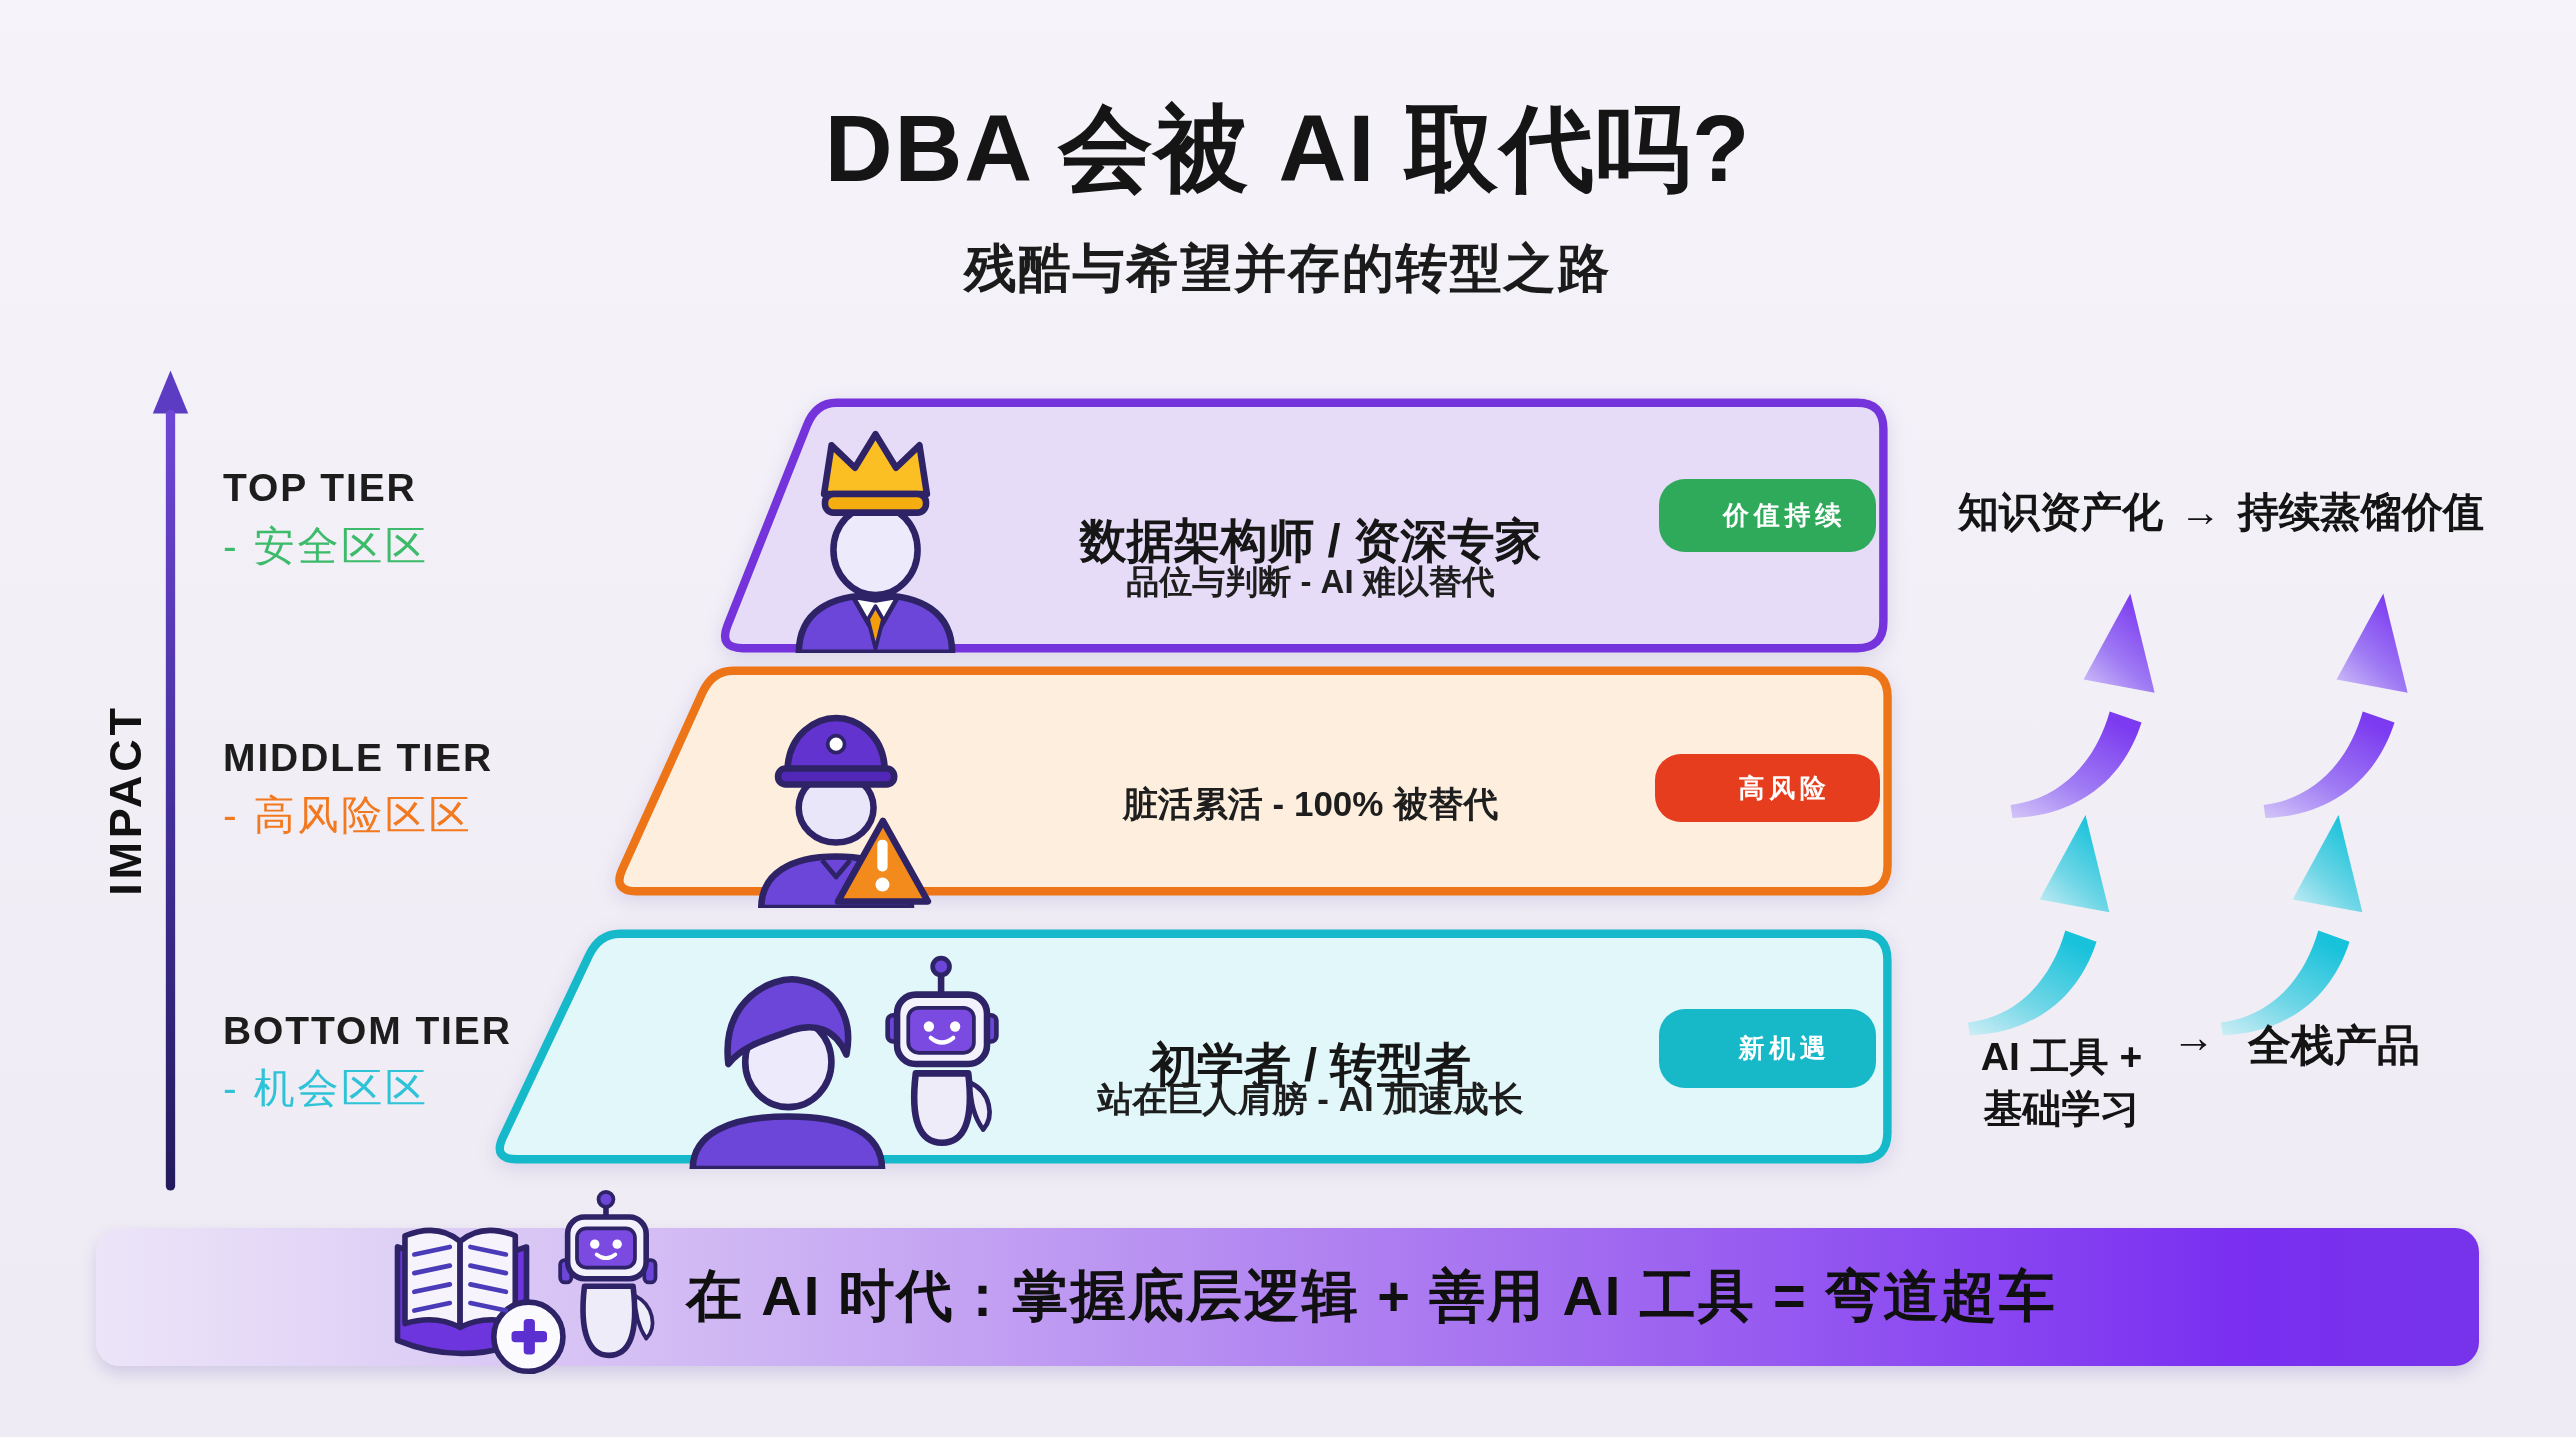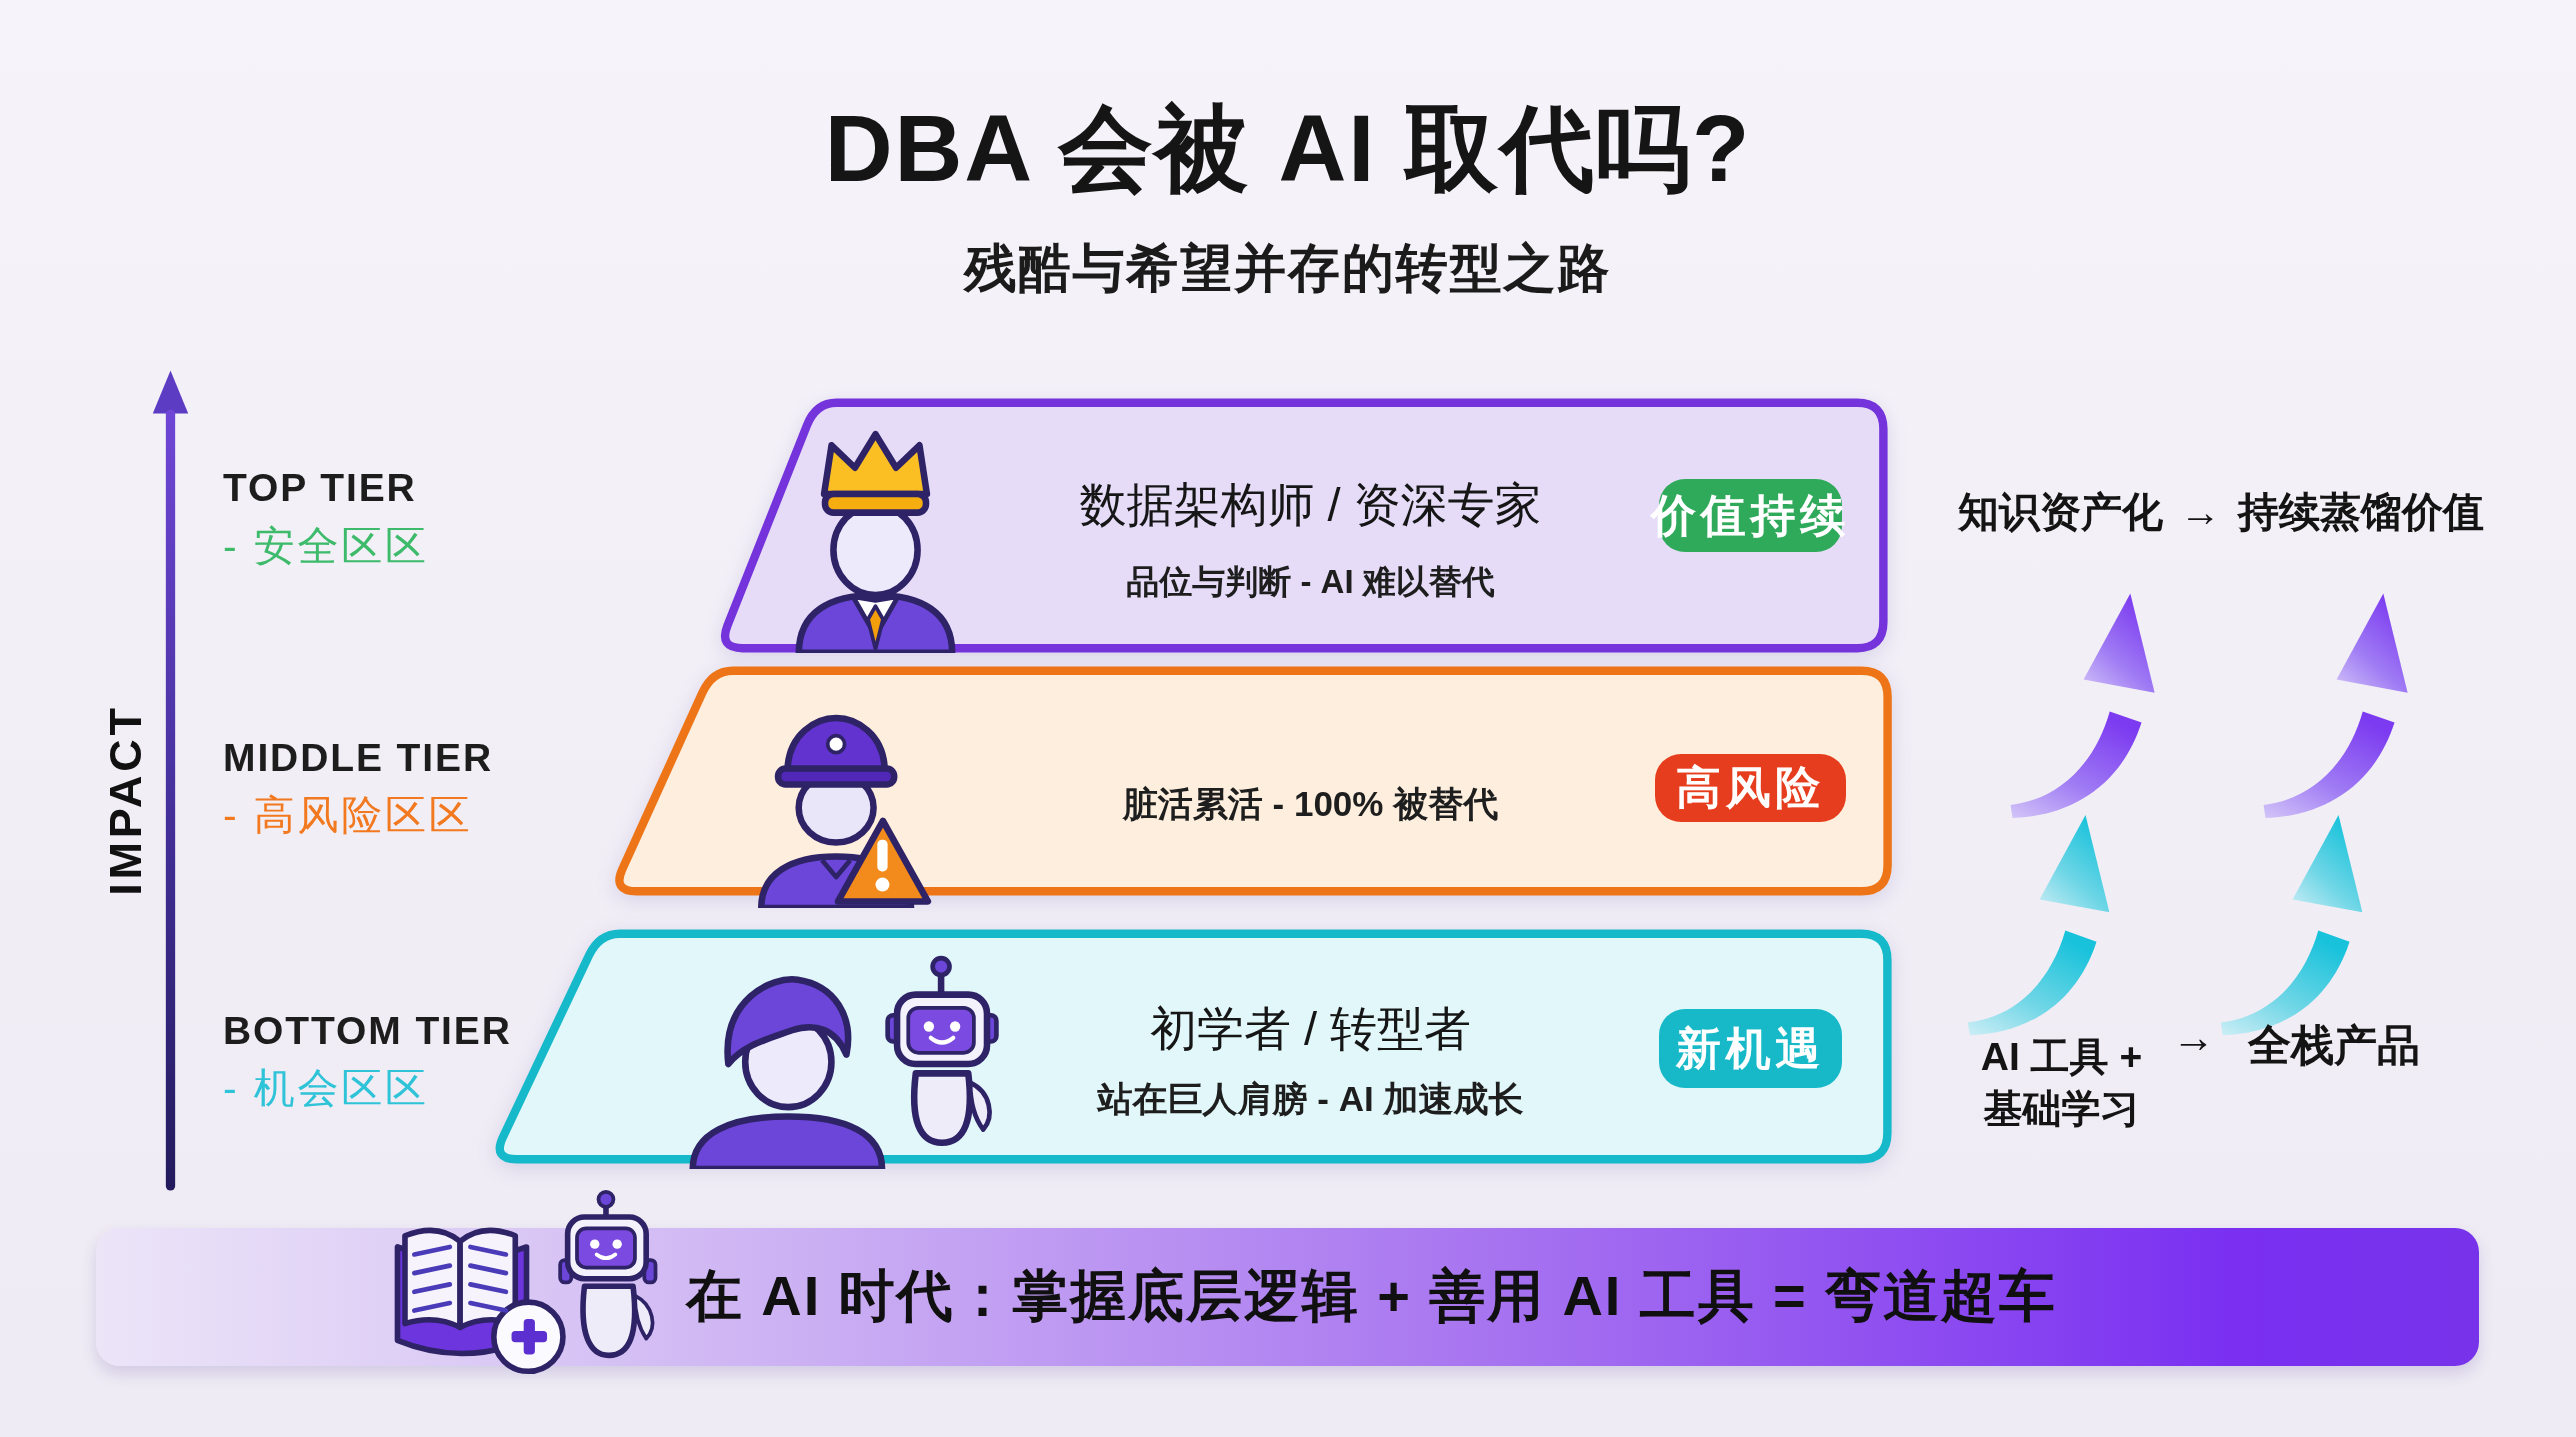--- a/index.html
+++ b/index.html
@@ -25,39 +25,39 @@
   .lbl-mid-en{top:736px;} .lbl-mid-zh{top:788px;color:#f2791f;}
   .lbl-bot-en{top:1009px;} .lbl-bot-zh{top:1061px;color:#2fc3d8;}
 
   
   .tier-svg{filter:drop-shadow(0 5.6px 9.4px rgba(90,70,160,0.16));}
   .tier1-svg{left:711px;top:398px;}
   .tier2-svg{left:604px;top:666px;}
   .tier3-svg{left:485px;top:929px;}
 
   
-  .t-title{font-size:47px;font-weight:400;color:#161616;white-space:nowrap;}
+  .t-title{font-size:47px;font-weight:700;color:#161616;white-space:nowrap;margin-top:36px;}
   .t-sub{font-size:35px;font-weight:600;color:#1e1e1e;white-space:nowrap;}
   .t1-title{left:969px;top:474px;width:683px;}
   .t1-sub{left:969px;top:560px;width:683px;font-size:33px;}
   .t2-title{left:969px;top:700px;width:683px;}
   .t2-sub{left:969px;top:781px;width:683px;}
   .t3-title{left:969px;top:998px;width:683px;}
   .t3-sub{left:969px;top:1076px;width:683px;}
 
   
   .cost-row{left:1072px;top:807px;width:524px;display:flex;justify-content:center;gap:47px;}
   .cost-col{display:flex;flex-direction:column;align-items:center;}
   .cost-label{font-size:29px;font-weight:600;color:#1b1b1b;white-space:nowrap;}
   .cost-value{font-size:38px;font-weight:700;color:#111;white-space:nowrap;margin-top:1.9px;}
   .cost-vs{font-size:36px;font-weight:700;color:#111;align-self:center;margin-top:13px;}
 
   
   .badge{display:flex;align-items:center;justify-content:center;color:#fff;
-         font-weight:700;font-size:45px;letter-spacing:4.7px;border-radius:26px;white-space:nowrap;}
+         font-weight:700;font-size:26px;letter-spacing:4.7px;border-radius:26px;white-space:nowrap;padding-left:34px;}
   .badge1{left:1659px;top:479px;width:183px;height:73px;background:#2fa95a;}
   .badge2{left:1655px;top:754px;width:191px;height:68px;background:#e53d1d;}
   .badge3{left:1659px;top:1009px;width:183px;height:79px;background:#17b9c9;}
 
   
   .ann1{left:1945px;top:485px;width:552px;display:flex;justify-content:center;align-items:center;gap:17px;
         font-size:41px;font-weight:700;color:#141414;white-space:nowrap;}
   .ann2-from{left:1953px;top:1031px;width:217px;text-align:center;font-size:39px;font-weight:700;
              color:#141414;line-height:52px;white-space:nowrap;}
   .ann2-arrow{left:2172px;top:1013px;font-size:43px;font-weight:700;color:#141414;}

